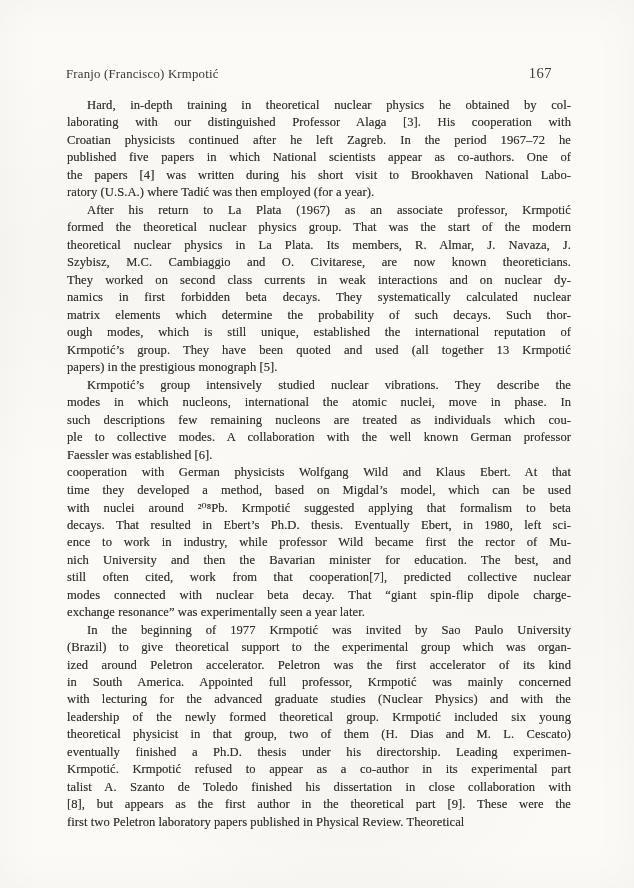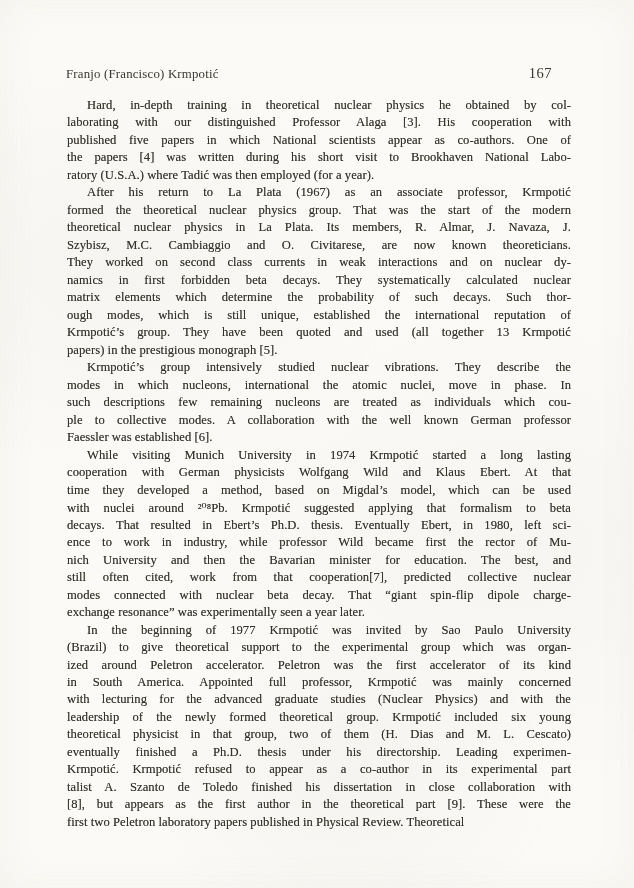--- a/index.html
+++ b/index.html
@@ -61,39 +61,39 @@
 <div class="page">
 
   <div class="running-head">
     <div class="running-title">Franjo (Francisco) Krmpotić</div>
     <div class="page-number">167</div>
   </div>
 
   <div class="body-text">
       <div class="line first">Hard, in-depth training in theoretical nuclear physics he obtained by col-</div>
       <div class="line">laborating with our distinguished Professor Alaga [3]. His cooperation with</div>
+      <div class="line">Croatian physicists continued after he left Zagreb. In the period 1967–72 he</div>
       <div class="line">published five papers in which National scientists appear as co-authors. One of</div>
       <div class="line">the papers [4] was written during his short visit to Brookhaven National Labo-</div>
       <div class="line last">ratory (U.S.A.) where Tadić was then employed (for a year).</div>
       <div class="line first">After his return to La Plata (1967) as an associate professor, Krmpotić</div>
       <div class="line">formed the theoretical nuclear physics group. That was the start of the modern</div>
       <div class="line">theoretical nuclear physics in La Plata. Its members, R. Almar, J. Navaza, J.</div>
       <div class="line">Szybisz, M.C. Cambiaggio and O. Civitarese, are now known theoreticians.</div>
       <div class="line">They worked on second class currents in weak interactions and on nuclear dy-</div>
       <div class="line">namics in first forbidden beta decays. They systematically calculated nuclear</div>
       <div class="line">matrix elements which determine the probability of such decays. Such thor-</div>
       <div class="line">ough modes, which is still unique, established the international reputation of</div>
       <div class="line">Krmpotić’s group. They have been quoted and used (all together 13 Krmpotić</div>
       <div class="line last">papers) in the prestigious monograph [5].</div>
       <div class="line first">Krmpotić’s group intensively studied nuclear vibrations. They describe the</div>
       <div class="line">modes in which nucleons, international the atomic nuclei, move in phase. In</div>
       <div class="line">such descriptions few remaining nucleons are treated as individuals which cou-</div>
       <div class="line">ple to collective modes. A collaboration with the well known German professor</div>
       <div class="line last">Faessler was established [6].</div>
-      <div class="line first">While visiting Munich University in 1974 Krmpotić started a long lasting</div>
       <div class="line">cooperation with German physicists Wolfgang Wild and Klaus Ebert. At that</div>
       <div class="line">time they developed a method, based on Migdal’s model, which can be used</div>
       <div class="line">with nuclei around ²⁰⁸Pb. Krmpotić suggested applying that formalism to beta</div>
       <div class="line">decays. That resulted in Ebert’s Ph.D. thesis. Eventually Ebert, in 1980, left sci-</div>
       <div class="line">ence to work in industry, while professor Wild became first the rector of Mu-</div>
       <div class="line">nich University and then the Bavarian minister for education. The best, and</div>
       <div class="line">still often cited, work from that cooperation[7], predicted collective nuclear</div>
       <div class="line">modes connected with nuclear beta decay. That “giant spin-flip dipole charge-</div>
       <div class="line last">exchange resonance” was experimentally seen a year later.</div>
       <div class="line first">In the beginning of 1977 Krmpotić was invited by Sao Paulo University</div>

